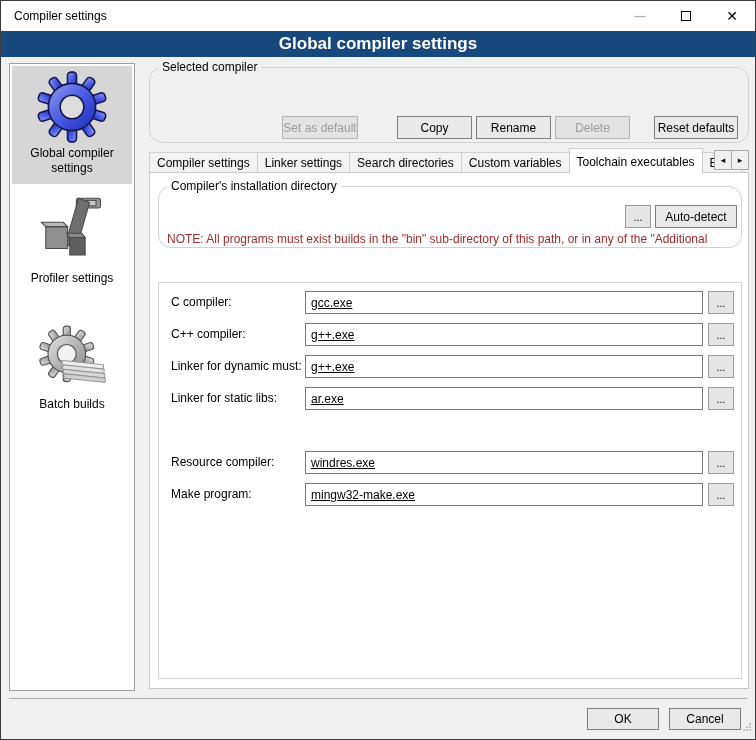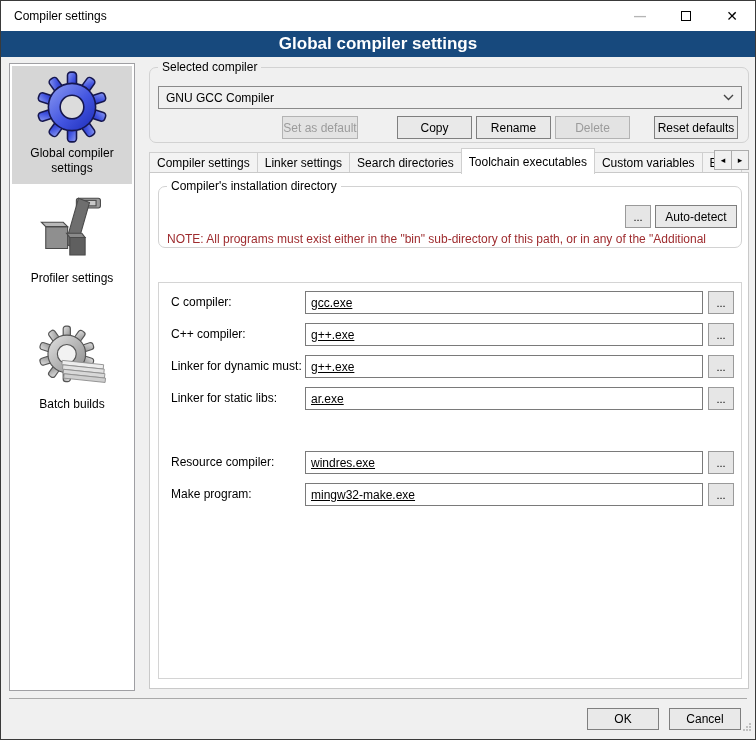--- a/index.html
+++ b/index.html
@@ -27,21 +27,21 @@
   
   .sidebar{position:absolute;left:8px;top:62px;width:126px;height:628px;background:#fff;border:1px solid #9f9fa3;}
   .side-item{margin:2px;display:flex;flex-direction:column;align-items:center;justify-content:center;text-align:center;
     font-size:12px;color:#000;padding:4px 2px;}
   .side-item.selected{background:#d6d6d6;}
   .side-item .icon{width:74px;height:76px;display:flex;align-items:center;justify-content:center;}
   .side-item .side-label{line-height:1.25;padding:2px 0 4px;}
   .side-gap{height:16px;}
 
   
-  .groupbox{position:absolute;border:1px solid #d2d2d2;border-radius:7px;}
+  .groupbox{position:absolute;border:1px solid #d2d2d2;border-radius:13px;}
   .gb-label{position:absolute;top:-8px;left:8px;padding:0 4px;font-size:12px;color:#000;background:#f0f0f0;}
   .gb-label.on-white{background:#fff;}
 
   
   .btn{position:absolute;height:23px;background:#e9e9e9;border:1px solid #7f7f7f;font-size:12px;color:#000;text-align:center;}
   .btn:disabled,.btn.disabled{color:#9b9b9b;border-color:#b3b3b3;background:#e3e3e3;}
   .txt{position:absolute;height:23px;border:1px solid #7a7a7a;background:#fff;font-size:12px;padding:0 5px;color:#000;text-decoration:underline;}
   .dots{position:absolute;width:26px;height:23px;background:#e6e6e6;border:1px solid #9a9a9a;font-size:11px;line-height:10px;color:#000;}
   .combo{position:absolute;height:23px;border:1px solid #8a8a8a;background:#f0f0f0;display:flex;align-items:center;
     justify-content:space-between;padding:0 7px;font-size:12px;color:#000;}
@@ -169,55 +169,47 @@
             <rect x="25" y="48" width="38" height="4" fill="#cfcfcf" stroke="#8e8e8e" stroke-width="0.8"></rect>
           </g>
         </svg>
       </span>
       <span class="side-label">Batch builds</span>
     </div>
   </div>
 
   <div class="groupbox" style="left:148px;top:66px;width:600px;height:76px;">
     <span class="gb-label">Selected compiler</span>
-    <div class="combo" style="left:8px;top:18px;width:584px;">
-      <span>GNU GCC Compiler</span>
-      <span class="chev">
-        <svg width="11" height="7" viewBox="0 0 11 7">
-            <polyline points="1,1 5.5,5.5 10,1" fill="none" stroke="#444" stroke-width="1.4"></polyline>
-          </svg>
-      </span>
-    </div>
     <button class="btn disabled" disabled="" style="left:132px;top:48px;width:76px;">Set as default</button>
     <button class="btn" style="left:247px;top:48px;width:75px;">Copy</button>
     <button class="btn" style="left:326px;top:48px;width:75px;">Rename</button>
     <button class="btn disabled" disabled="" style="left:405px;top:48px;width:75px;">Delete</button>
     <button class="btn" style="left:504px;top:48px;width:84px;">Reset defaults</button>
   </div>
 
   <div class="tabstrip" style="left:148px;top:146px;width:600px;">
     <div class="tab">Compiler settings</div>
     <div class="tab">Linker settings</div>
     <div class="tab">Search directories</div>
+    <div class="tab">Custom variables</div>
     <div class="tab selected">Toolchain executables</div>
-    <div class="tab">Custom variables</div>
     <div class="tab clipped">Build</div>
     <div class="tab-arrows">
       <button class="arrow-btn">◂</button>
       <button class="arrow-btn">▸</button>
     </div>
   </div>
 
   <div class="outer-page">
 
     <div class="groupbox" style="left:8px;top:13px;width:584px;height:62px;">
       <span class="gb-label on-white">Compiler's installation directory</span>
       <button class="dots" style="left:466px;top:18px;">...</button>
       <button class="btn" style="left:496px;top:18px;width:82px;">Auto-detect</button>
-      <span class="note" style="left:8px;top:45px;right:1px;">NOTE: All programs must exist either in the "bin" sub-directory of this path, or in any of the "Additional</span>
+      <span class="note" style="left:8px;top:45px;right:1px;">NOTE: All programs must exist builds in the "bin" sub-directory of this path, or in any of the "Additional</span>
     </div>
 
 
     <div class="inner-page">
 
       <div class="row" style="top:8px;">
         <span class="lbl">C compiler:</span>
         <input class="txt" style="left: 146px; width: 398px;" value="gcc.exe">
         <button class="dots" style="left:549px;">...</button>
       </div>

